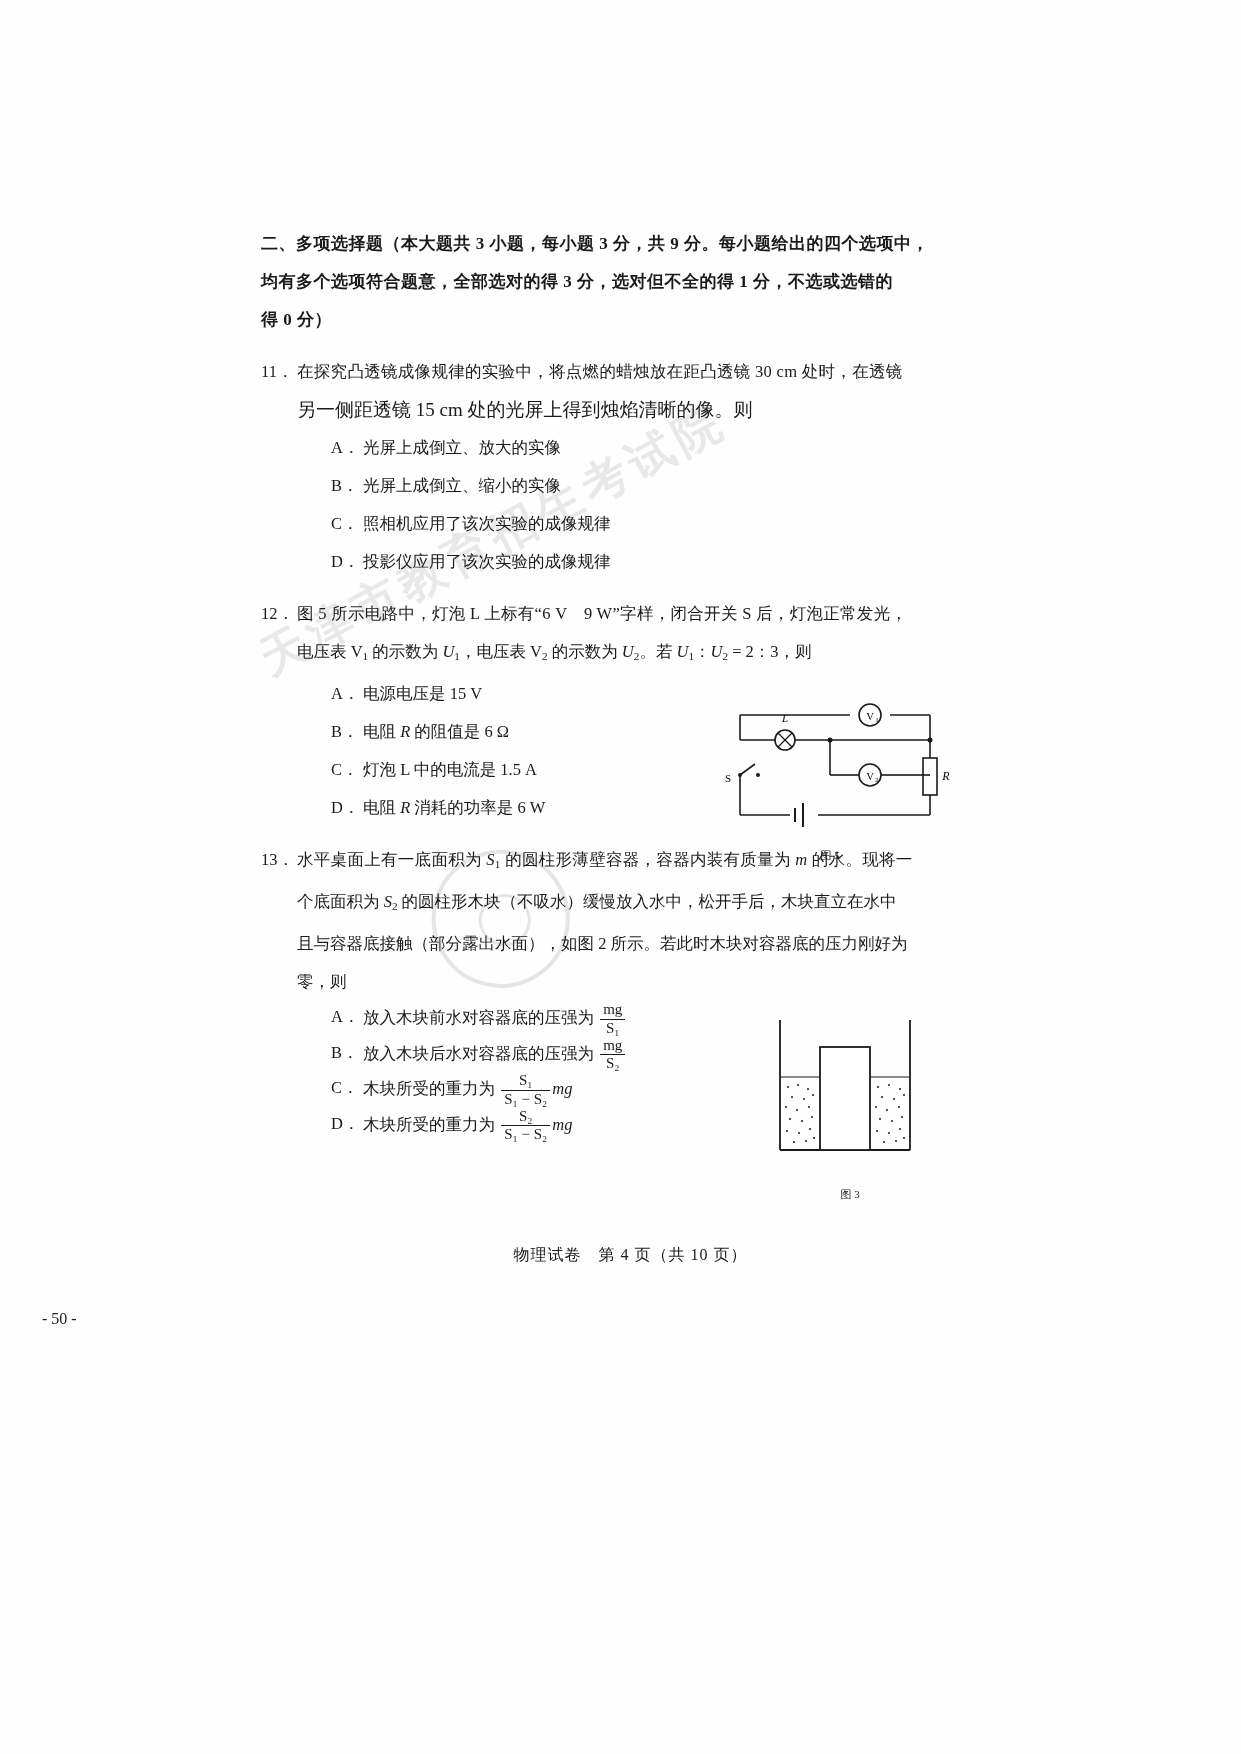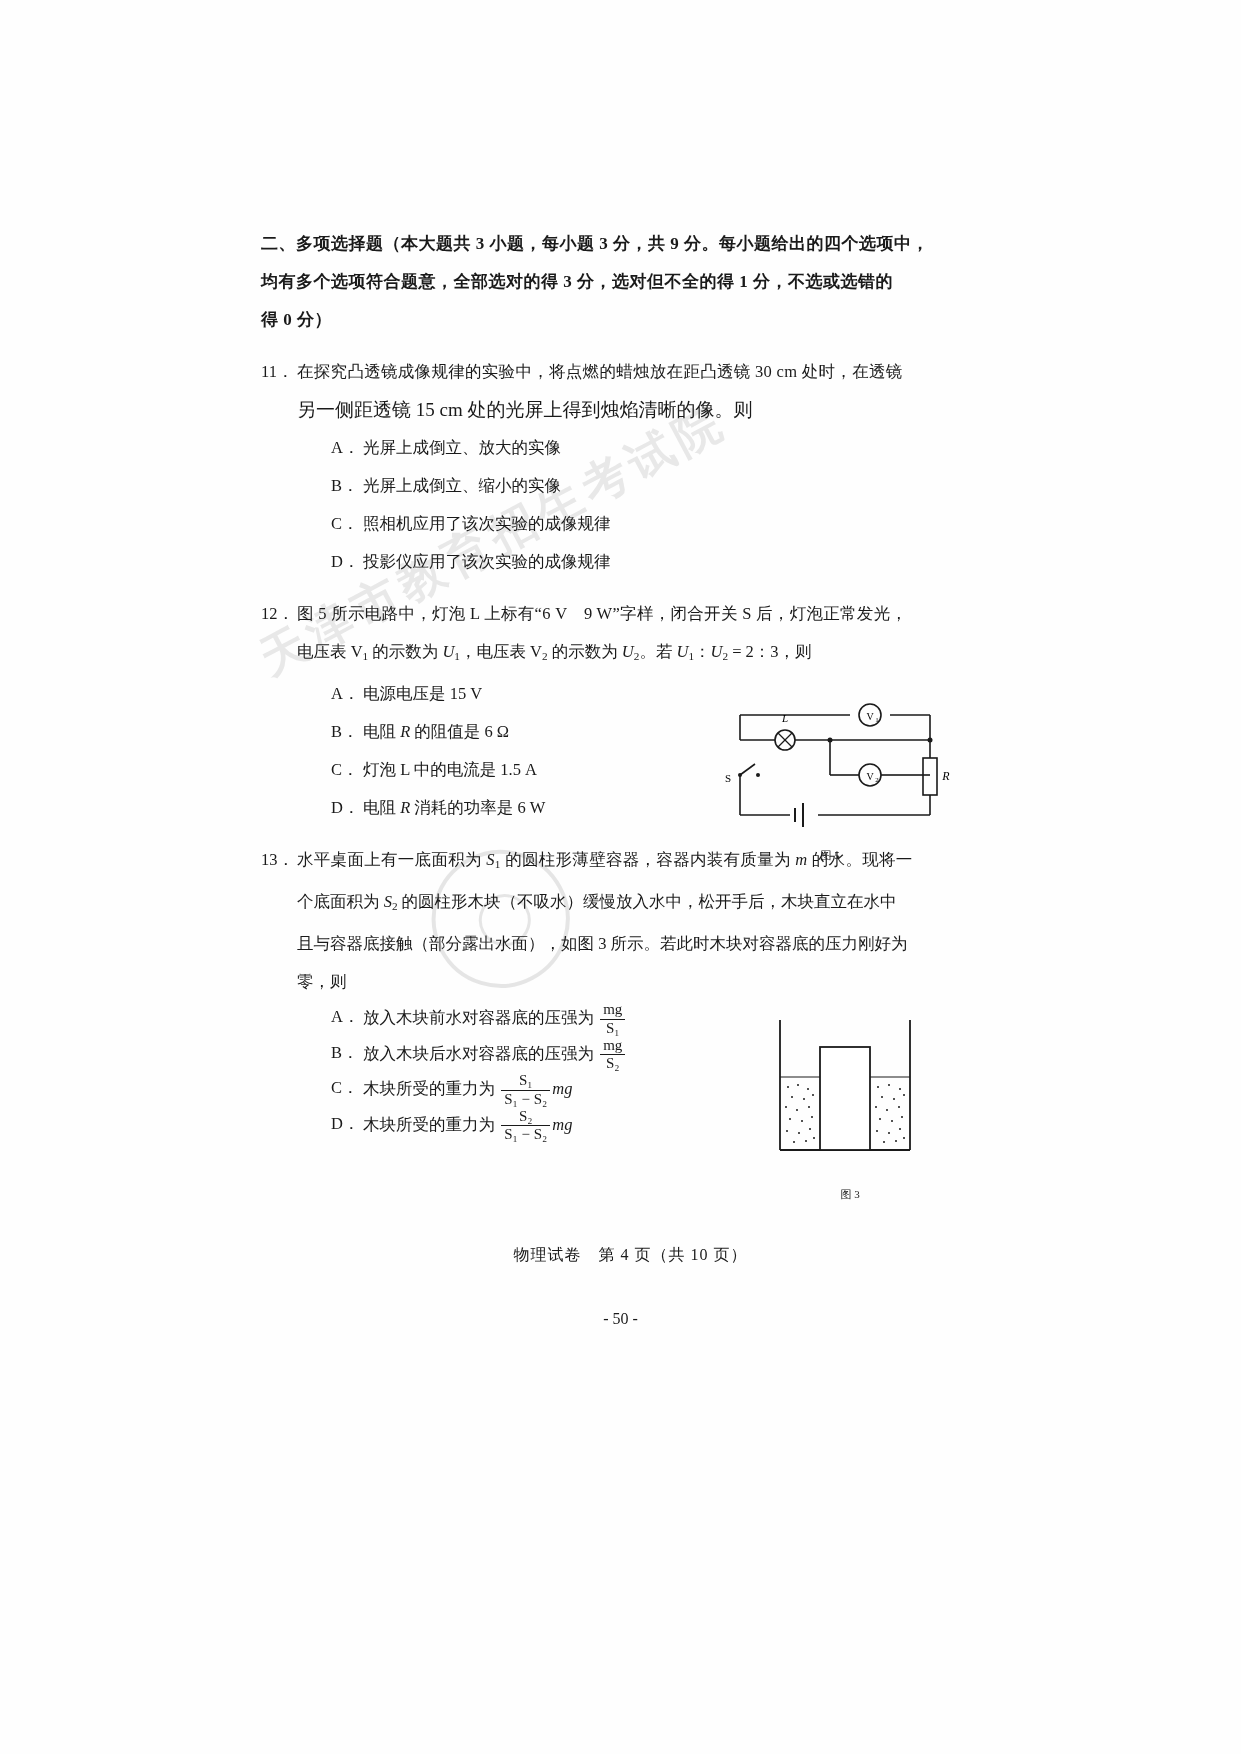--- a/index.html
+++ b/index.html
@@ -114,22 +114,23 @@
     top: 1245px;
     text-align: center;
     font-size: 16px;
     letter-spacing: 1px;
     padding-left: 20px;
   }
   .pagenum {
     position: absolute;
     left: 0; right: 0;
     top: 1310px;
-    text-align: center;
+    text-align: left;
     font-size: 16px;
+    padding-left: 42px;
   }
 
   
   .watermark {
     position: absolute;
     left: 330px;
     top: 480px;
     width: 540px;
     height: 480px;
     pointer-events: none;
@@ -239,21 +240,21 @@
       <div class="qline">
         <div class="qnum">13．</div>
         <div class="qtext">
           <span>水平桌面上有一底面积为 </span><i class="v">S</i><sub>1</sub><span> 的圆柱形薄壁容器，容器内装有质量为 </span><i class="v">m</i><span> 的水。现将一</span>
         </div>
       </div>
       <div class="qbody">
         <div style="font-size:16.5px;line-height:38px;">
           <span>个底面积为 </span><i class="v">S</i><sub>2</sub><span> 的圆柱形木块（不吸水）缓慢放入水中，松开手后，木块直立在水中</span>
         </div>
-        <div style="font-size:16.5px;line-height:38px;">且与容器底接触（部分露出水面），如图 3 所示。若此时木块对容器底的压力刚好为</div>
+        <div style="font-size:16.5px;line-height:38px;">且与容器底接触（部分露出水面），如图 2 所示。若此时木块对容器底的压力刚好为</div>
         <div style="font-size:16.5px;line-height:38px;">零，则</div>
 
         <div class="opt frac-wrap">
           <span class="opt-letter">A．</span>
           <span class="opt-text"><span>放入木块前水对容器底的压强为 </span><span class="frac"><span class="num">mg</span><span class="den">S₁</span></span></span>
         </div>
         <div class="opt frac-wrap">
           <span class="opt-letter">B．</span>
           <span class="opt-text"><span>放入木块后水对容器底的压强为 </span><span class="frac"><span class="num">mg</span><span class="den">S₂</span></span></span>
         </div>

